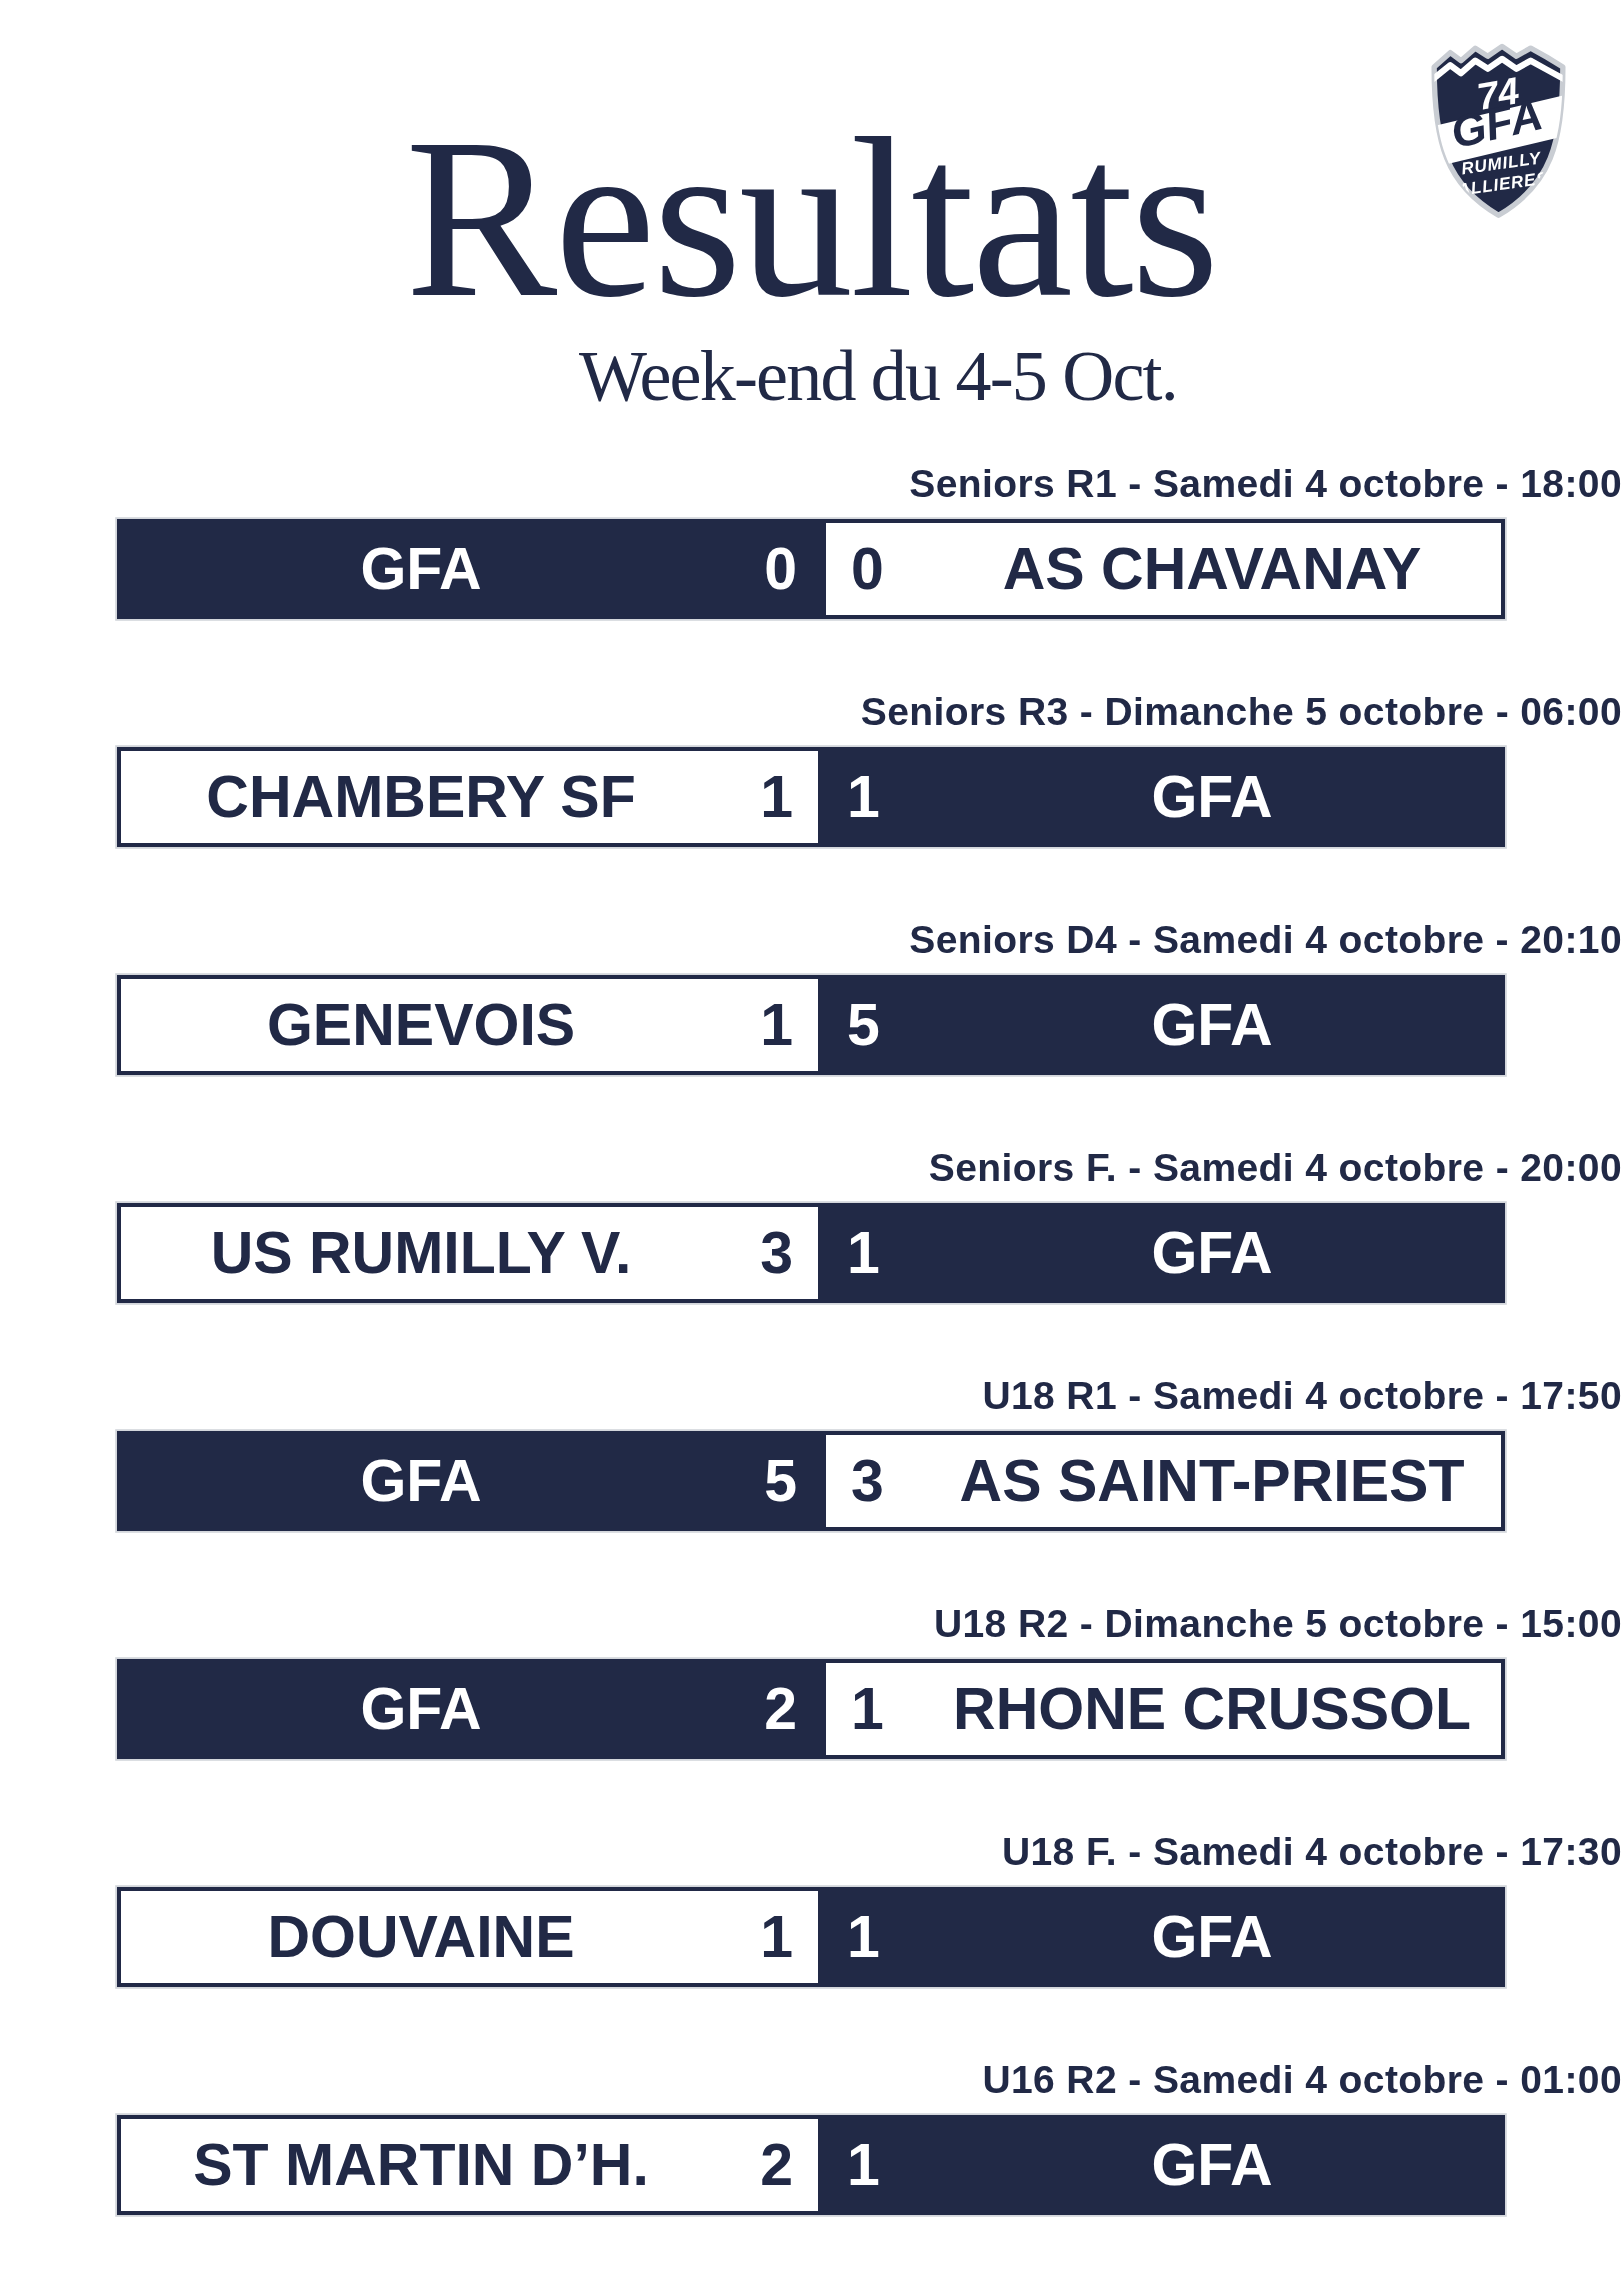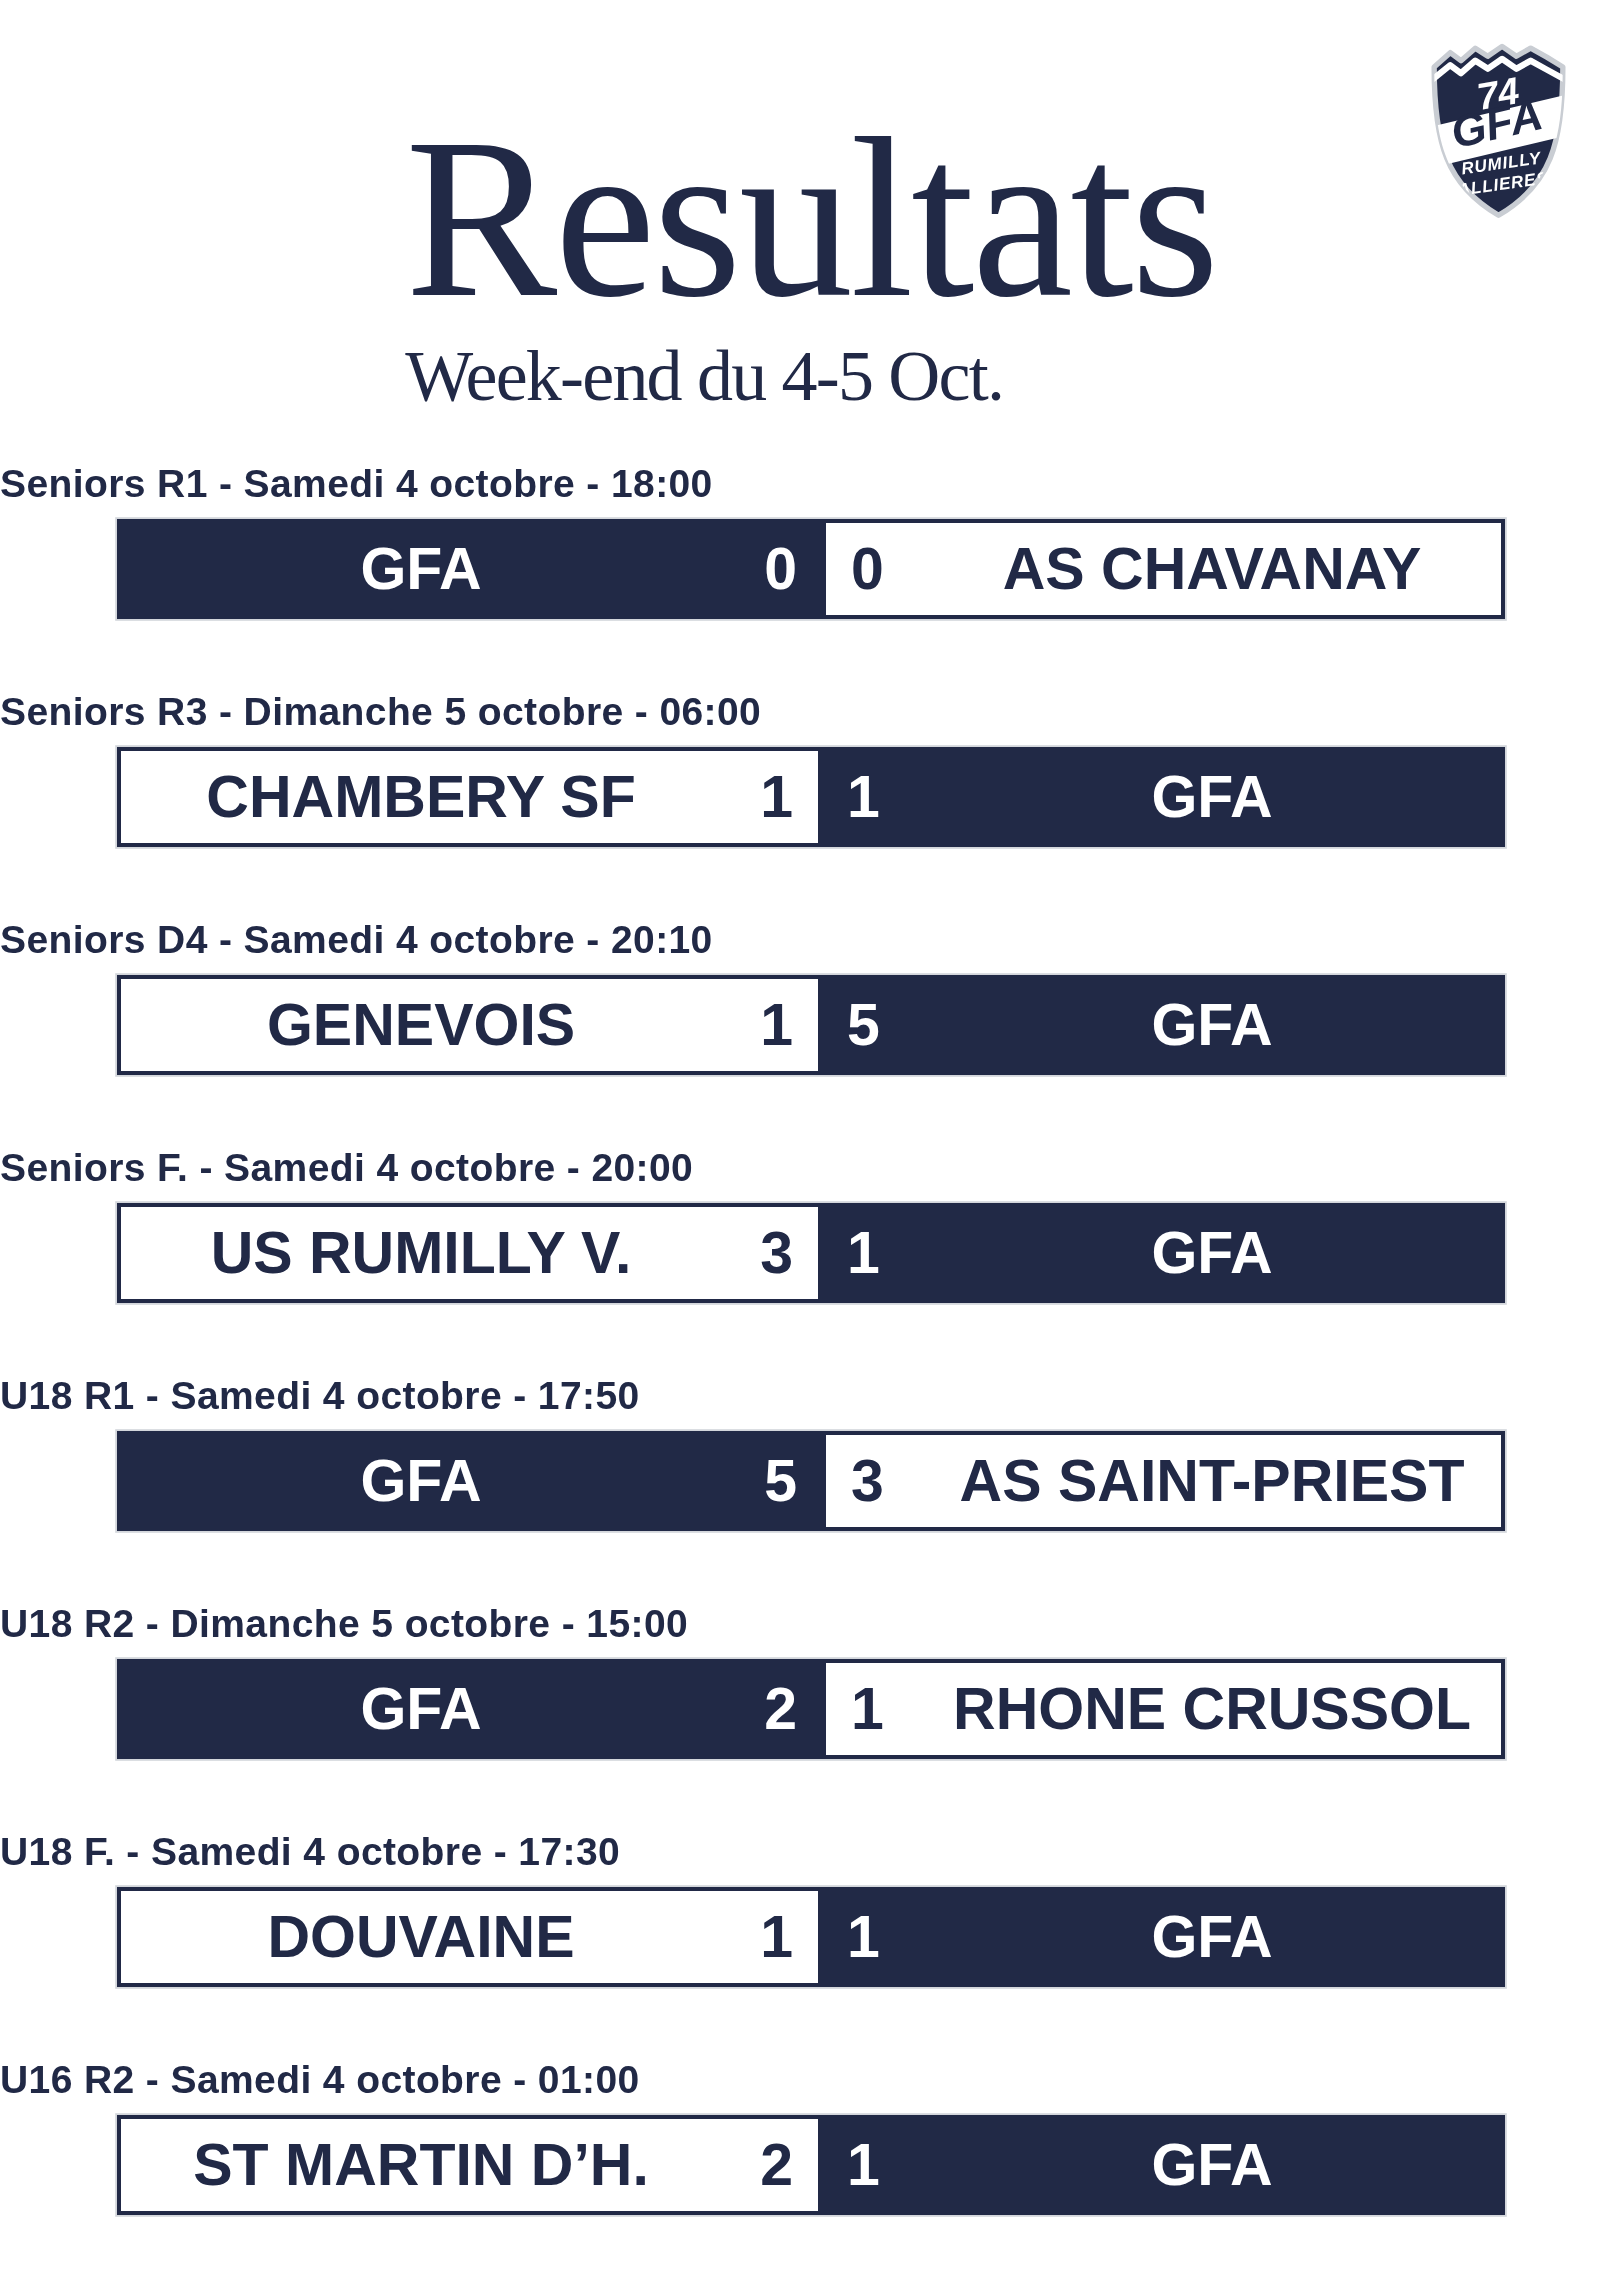--- a/index.html
+++ b/index.html
@@ -32,40 +32,40 @@
     line-height:1;
     letter-spacing:-2.7px;
     font-weight:400;
     white-space:nowrap;
   }
   .subtitle{
     font-family:"Liberation Serif", serif;
     font-size:72px;
     letter-spacing:-1.8px;
     line-height:1.05;
-    text-align:left;
+    text-align:center;
     margin-right:-134px;
     margin-top:7.2px;
     white-space:nowrap;
   }
   
   .crest{
     position:absolute;
     left:1427px;top:38px;
     width:143px;height:183px;
   }
   
   .matches{width:1622px;}
   .match{
     height:228px;
     padding-top:54px;
     box-sizing:border-box;
   }
   .match-header{
-    text-align:left;
+    text-align:right;
     font-size:39px;
     font-weight:700;
     line-height:45px;
     letter-spacing:0.4px;
     margin-bottom:13.4px;
     white-space:nowrap;
   }
   .scoreline{
     width:1388px;
     height:100px;

